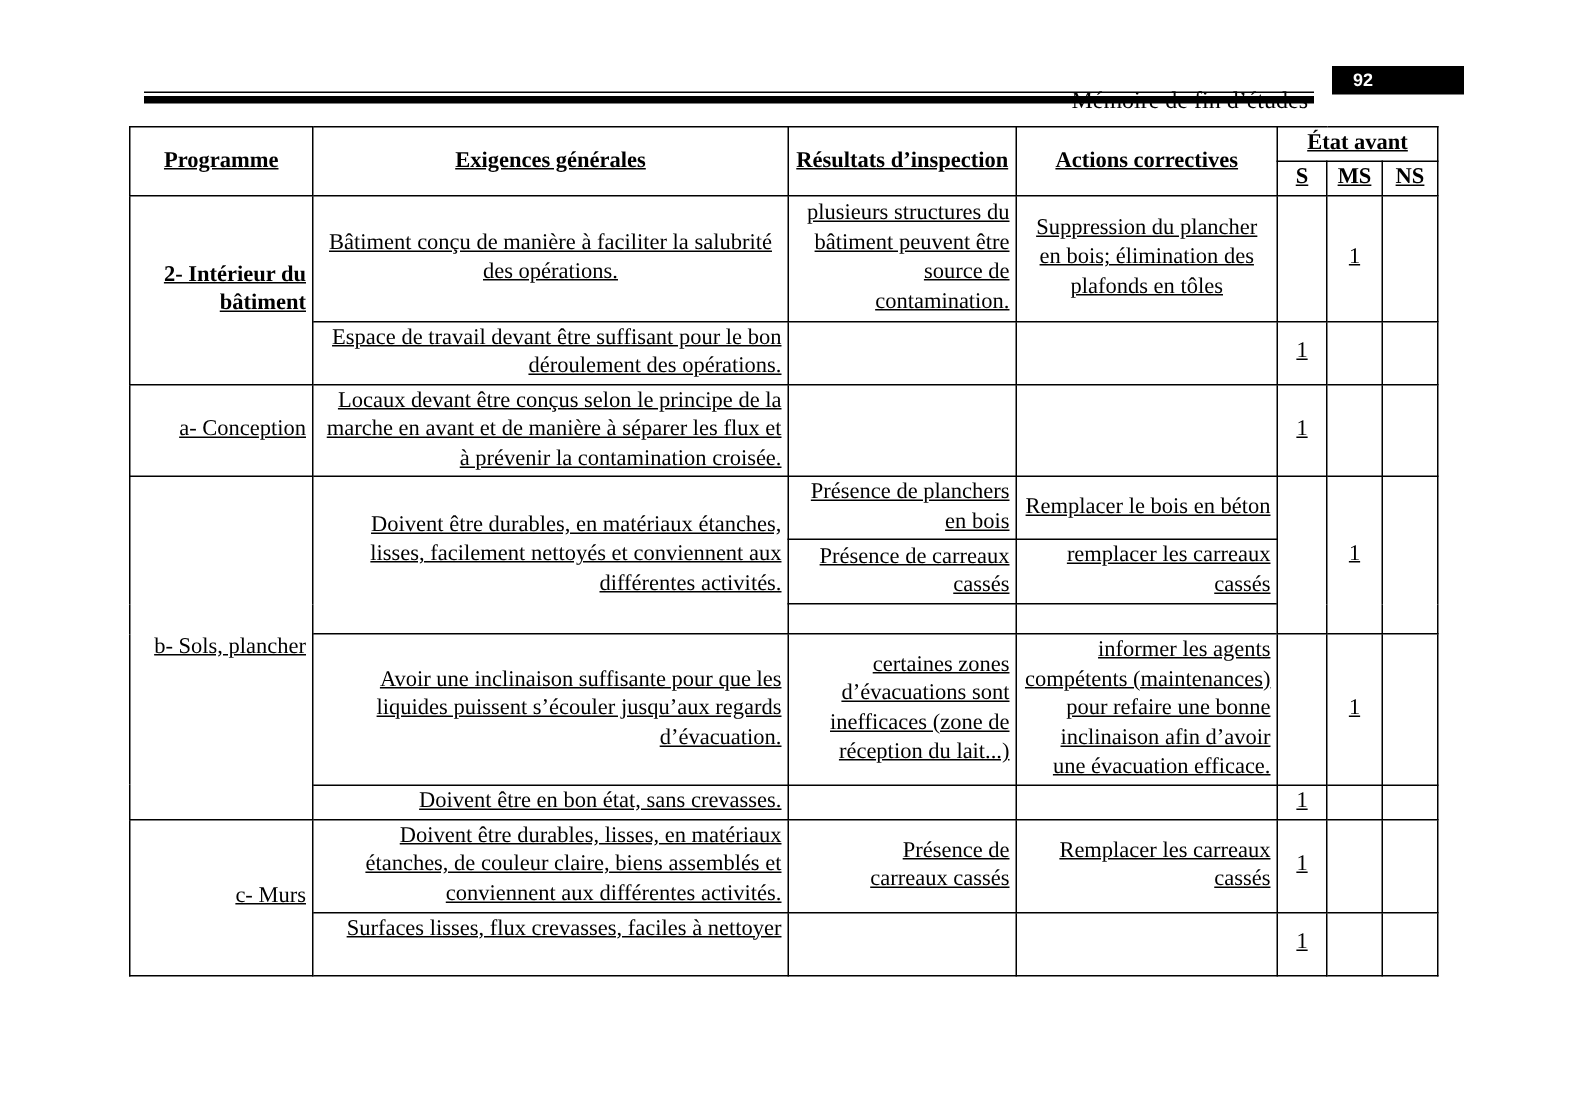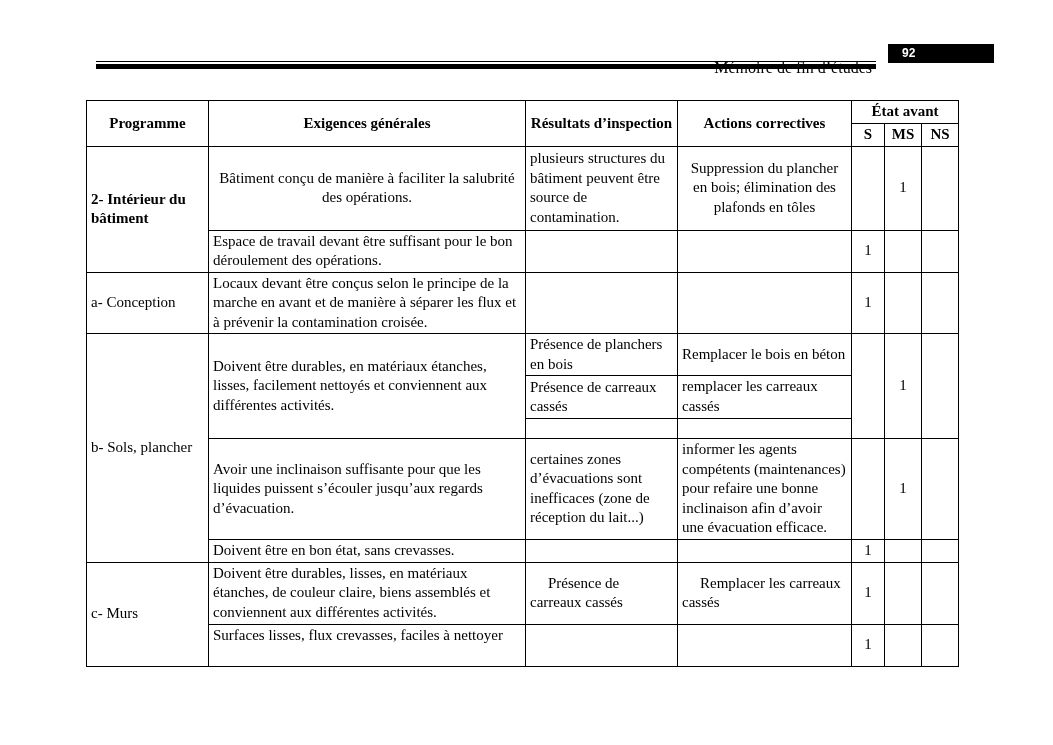--- a/index.html
+++ b/index.html
@@ -7,46 +7,47 @@
     position:relative;
     width:1053px;height:745px;
     background:#ffffff;
     font-family:"Liberation Serif","DejaVu Serif",serif;
     color:#000;
     overflow:hidden;
   }
   .hdr-author{position:absolute;left:96px;top:41px;font-size:16px;}
   .hdr-title{position:absolute;right:181px;top:59px;font-size:16px;}
   .page-num{
-    position:absolute;left:888px;top:44px;width:106px;height:19px;
+    position:absolute;left:888px;top:44px;width:88px;height:19px;
     background:#000;color:#fff;
     font-family:"Liberation Sans","DejaVu Sans",sans-serif;
     font-weight:bold;font-size:12px;line-height:19px;
     padding-left:14px;box-sizing:border-box;
   }
   .rule-thin{position:absolute;left:96px;top:61px;width:780px;height:1px;background:#000;}
   .rule-thick{position:absolute;left:96px;top:64px;width:780px;height:5px;background:#000;}
 
   table.t{
-    position:absolute;left:86px;top:100px;
+    position:absolute;left:86px;top:84px;
     width:872px;
     border-collapse:collapse;
     table-layout:fixed;
+    text-decoration:underline;
   }
   .t th,.t td{
     border:1px solid #000;
     font-size:15px;
     line-height:1.3;
     padding:1px 4px;
     vertical-align:middle;
     overflow:hidden;
     word-wrap:break-word;
   }
   .t th{font-weight:bold;text-align:center;}
-  .t td{text-align:left;}
+  .t td{text-align:right;}
   .c{text-align:center !important;}
   .num{text-align:center !important;}
   .prog{text-align:center;margin-top:20px;}
   .bold{font-weight:bold;}
   .indent{text-indent:18px;}
   .vtop{vertical-align:top !important;}
 </style>
 </head>
 <body>
 

